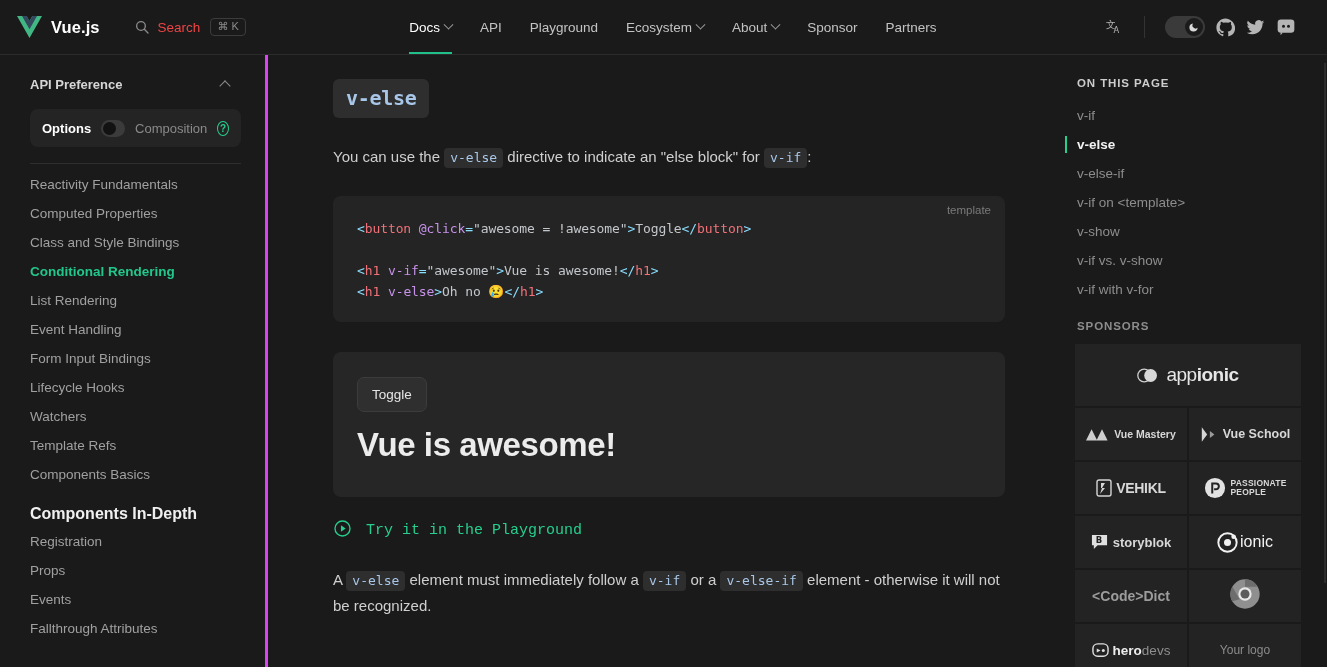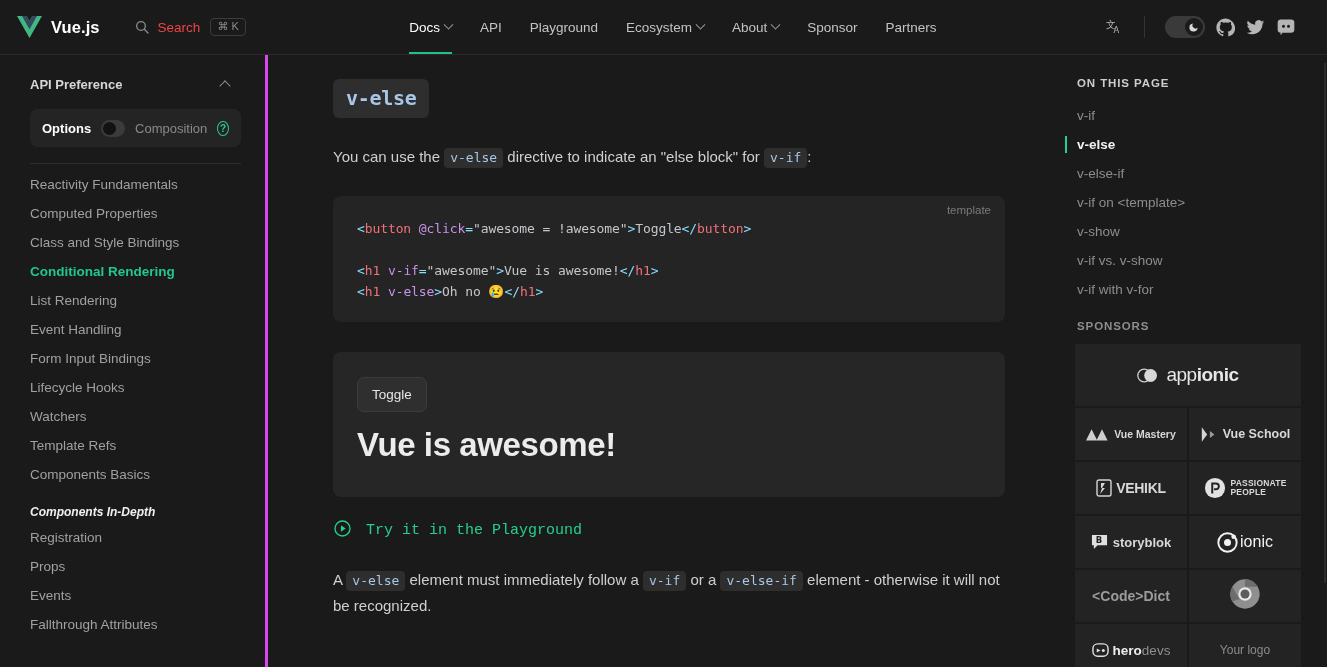--- a/index.html
+++ b/index.html
@@ -79,21 +79,21 @@
   .pref-comp { font-size: 13px; color: #8a8a8a; }
   .pref-switch { width: 32px; height: 17px; background: #3b3b3b; border-radius: 9px; position: relative; cursor: pointer; }
   .pref-switch .k { position: absolute; top: 2px; left: 2px; width: 13px; height: 13px; border-radius: 50%; background: #121212; }
   .help-circle { width: 15px; height: 15px; border-radius: 50%; border: 1.3px solid #26cf8e;
     color: #26cf8e; font-size: 10px; display: flex; align-items: center; justify-content: center;
     cursor: pointer; margin-left: auto; font-weight: 700; }
   .sb-sep { height: 1px; background: #2e2e2e; margin: 16px 24px 0 30px; }
   .sb-list { padding-top: 6px; }
   .sb-item { padding: 7px 24px 7px 30px; font-size: 13.5px; color: #a0a0a0; cursor: pointer; white-space: nowrap; }
   .sb-item.active { color: #22c78c; font-weight: 700; }
-  .sb-group { padding: 16px 24px 4px 30px; font-size: 12px; color: #f0f0f0; font-weight: 700; font-style: italic; }
+  .sb-group { padding: 16px 24px 4px 30px; font-size: 16px; color: #f0f0f0; font-weight: 700; }
 
   
   .main {
     position: absolute; top: 55px; left: 269px; width: 786px; height: 612px;
     padding: 24px 50px 0 64px; overflow: hidden;
   }
   .h2-chip {
     display: inline-block; background: #2e2e2e; border-radius: 6px;
     padding: 7px 13px 8px; font-family: "DejaVu Sans Mono", monospace;
     font-size: 20px; font-weight: 700; color: #a8c7e8; letter-spacing: -.3px;

